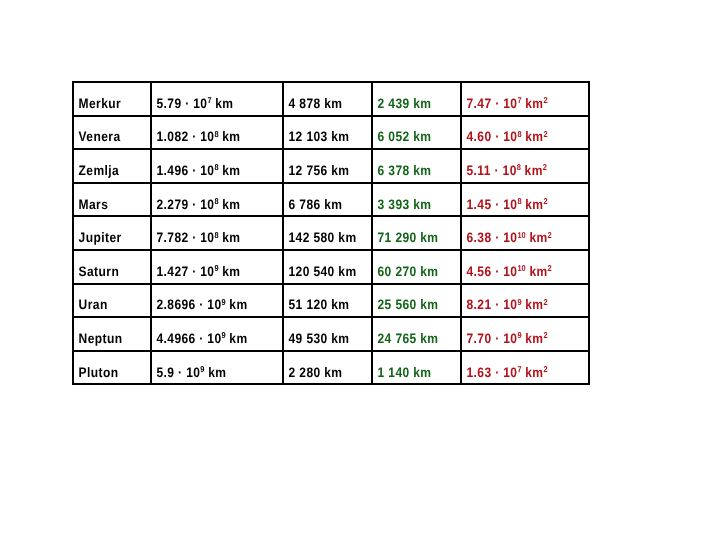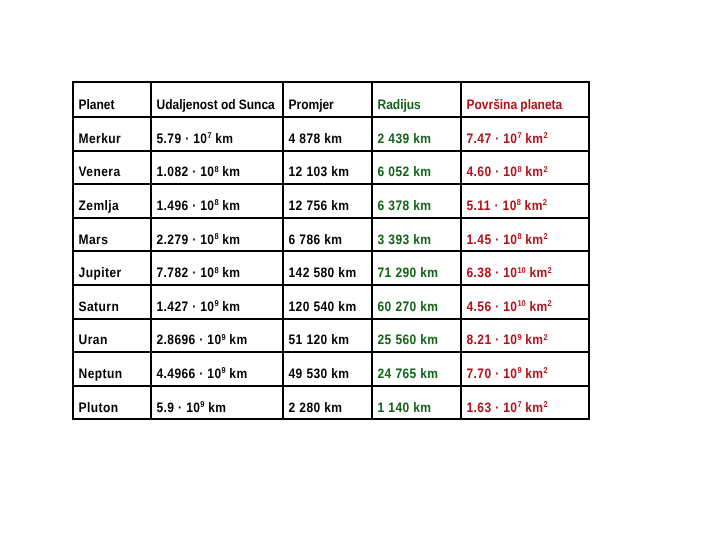--- a/index.html
+++ b/index.html
@@ -35,37 +35,20 @@
 <div class="slide">
   <table class="planets">
     <colgroup>
       <col class="w1">
         <col class="w2">
         <col class="w3">
         <col class="w4">
         <col class="w5">
     </colgroup>
     <tbody>
-      <tr class="hdr">
-        <td class="cell">
-            <span class="cellinner hd c-black">Planet</span>
-          </td>
-        <td class="cell">
-            <span class="cellinner hd c-black">Udaljenost od Sunca</span>
-          </td>
-        <td class="cell">
-            <span class="cellinner hd c-black">Promjer</span>
-          </td>
-        <td class="cell">
-            <span class="cellinner hd c-green">Radijus</span>
-          </td>
-        <td class="cell">
-            <span class="cellinner hd c-red">Površina planeta</span>
-          </td>
-      </tr>
       <tr>
         <td class="cell">
             <span class="cellinner nm c-black">Merkur</span>
           </td>
         <td class="cell">
             <span class="cellinner num c-black"><span>5.79 · 10</span><sup>7</sup><span> km</span></span>
           </td>
         <td class="cell">
             <span class="cellinner num c-black">4 878 km</span>
           </td>

